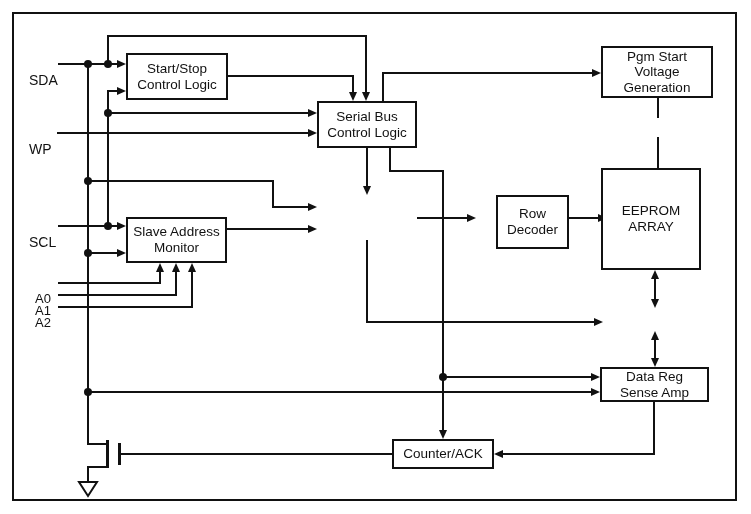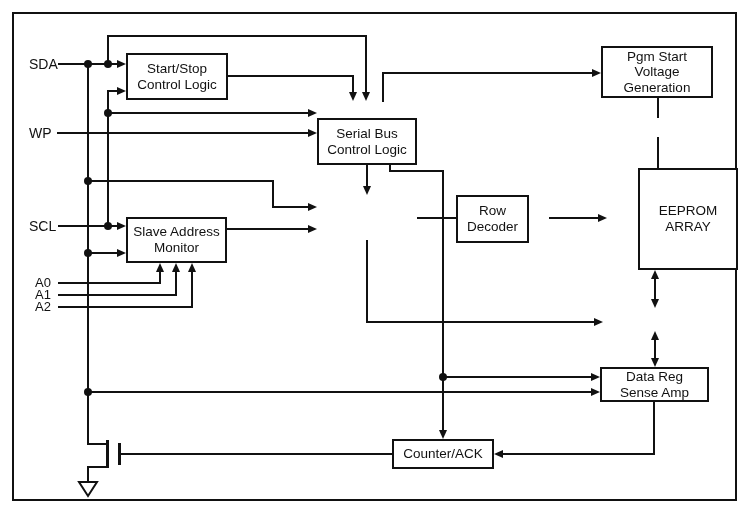--- a/index.html
+++ b/index.html
@@ -3,21 +3,21 @@
 <meta charset="utf-8">
 <style>
   html,body{margin:0;padding:0;background:#fff;}
   #canvas{position:relative;width:751px;height:514px;background:#fff;overflow:hidden;
           font-family:"Liberation Sans", sans-serif;color:#111;}
   .frame{position:absolute;left:12px;top:12px;width:725px;height:489px;border:2px solid #111;box-sizing:border-box;}
   .w{position:absolute;background:#111;}
   .box{position:absolute;border:2px solid #111;background:#fff;box-sizing:border-box;
        display:flex;align-items:center;justify-content:center;text-align:center;
        white-space:pre-line;font-size:13.5px;line-height:1.16;}
-  .pin{position:absolute;font-size:14px;}
+  .pin{position:absolute;font-size:14px;margin-top:16px;}
   .pin.sm{font-size:13px;}
   .dot{position:absolute;width:8px;height:8px;border-radius:50%;background:#111;}
   .ar,.al,.au,.ad{position:absolute;width:0;height:0;}
   .ar{border-top:4px solid transparent;border-bottom:4px solid transparent;border-left:9px solid #111;}
   .al{border-top:4px solid transparent;border-bottom:4px solid transparent;border-right:9px solid #111;}
   .ad{border-left:4px solid transparent;border-right:4px solid transparent;border-top:9px solid #111;}
   .au{border-left:4px solid transparent;border-right:4px solid transparent;border-bottom:9px solid #111;}
 </style>
 </head>
 <body>
@@ -108,27 +108,27 @@
   <div class="ar" style="left:598px;top:214px"></div>
   <div class="ar" style="left:594px;top:318px"></div>
   <div class="au" style="left:651px;top:270px"></div>
   <div class="ad" style="left:651px;top:299px"></div>
   <div class="au" style="left:651px;top:331px"></div>
   <div class="ad" style="left:651px;top:358px"></div>
   <div class="al" style="left:494px;top:450px"></div>
 
   <div class="box" style="left:126px;top:53px;width:102px;height:47px">Start/Stop
 Control Logic</div>
-  <div class="box" style="left:317px;top:118px;width:100px;height:47px">Serial Bus
+  <div class="box" style="left:317px;top:101px;width:100px;height:47px">Serial Bus
 Control Logic</div>
   <div class="box" style="left:126px;top:217px;width:101px;height:46px">Slave Address
 Monitor</div>
-  <div class="box" style="left:456px;top:195px;width:73px;height:48px">Row
+  <div class="box" style="left:496px;top:195px;width:73px;height:54px">Row
 Decoder</div>
-  <div class="box" style="left:638px;top:168px;width:100px;height:102px">EEPROM
+  <div class="box" style="left:601px;top:168px;width:100px;height:102px">EEPROM
 ARRAY</div>
   <div class="box" style="left:601px;top:46px;width:112px;height:52px">Pgm Start Voltage
 Generation</div>
   <div class="box" style="left:600px;top:367px;width:109px;height:35px">Data Reg
 Sense Amp</div>
   <div class="box" style="left:392px;top:439px;width:102px;height:30px">Counter/ACK</div>
 
   <div class="pin" style="left:29px;top:56px">SDA</div>
   <div class="pin" style="left:29px;top:125px">WP</div>
   <div class="pin" style="left:29px;top:218px">SCL</div>

